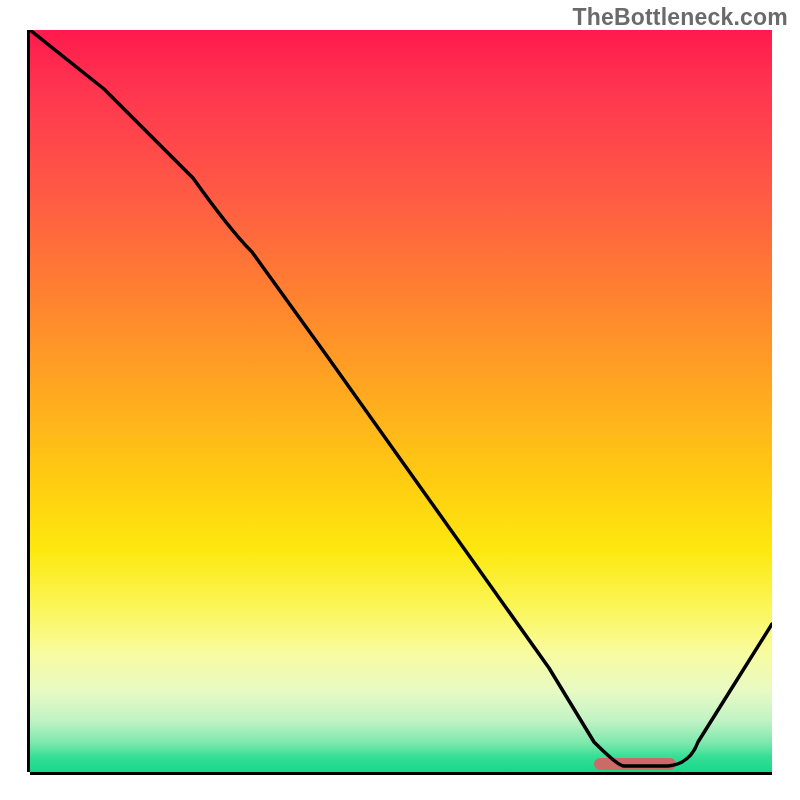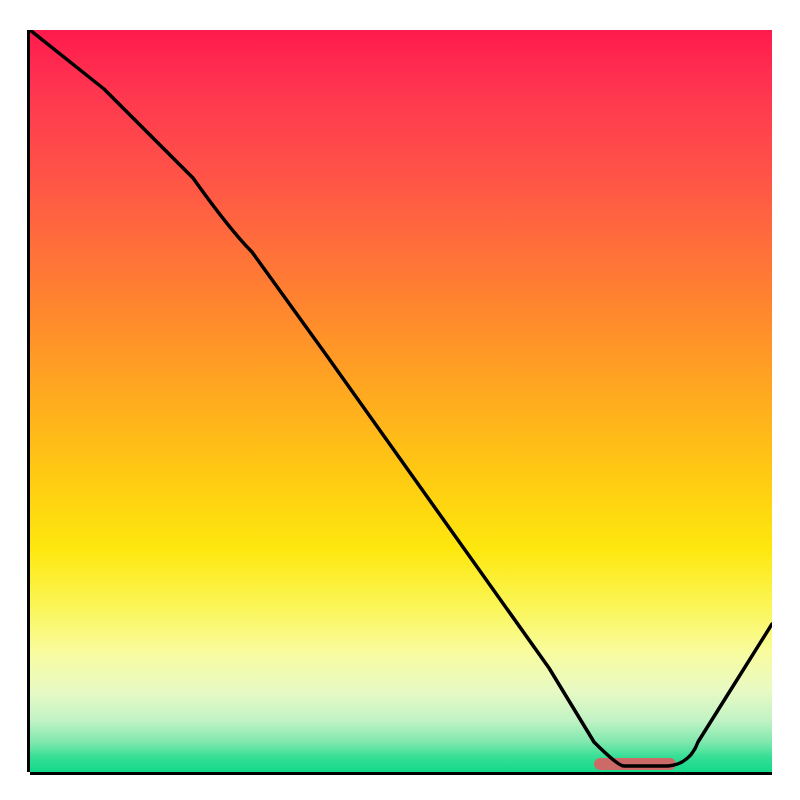--- a/index.html
+++ b/index.html
@@ -72,20 +72,21 @@
     left: 0; top: 0;
     width: 800px;
     height: 800px;
   }
 </style>
 </head>
 <body>
 
 <div class="container">
 
+  <div class="watermark">TheBottleneck.com</div>
 
   <svg class="axes" viewBox="0 0 800 800" preserveAspectRatio="none">
     <line x1="30" y1="30" x2="30" y2="772" stroke="#000" stroke-width="6"></line>
     <line x1="30" y1="772" x2="772" y2="772" stroke="#000" stroke-width="6"></line>
   </svg>
 
   <div class="plot-area">
     <div class="gradient"></div>
 
     <div class="marker" style="left:564px; width:82px; bottom:2px;"></div>

